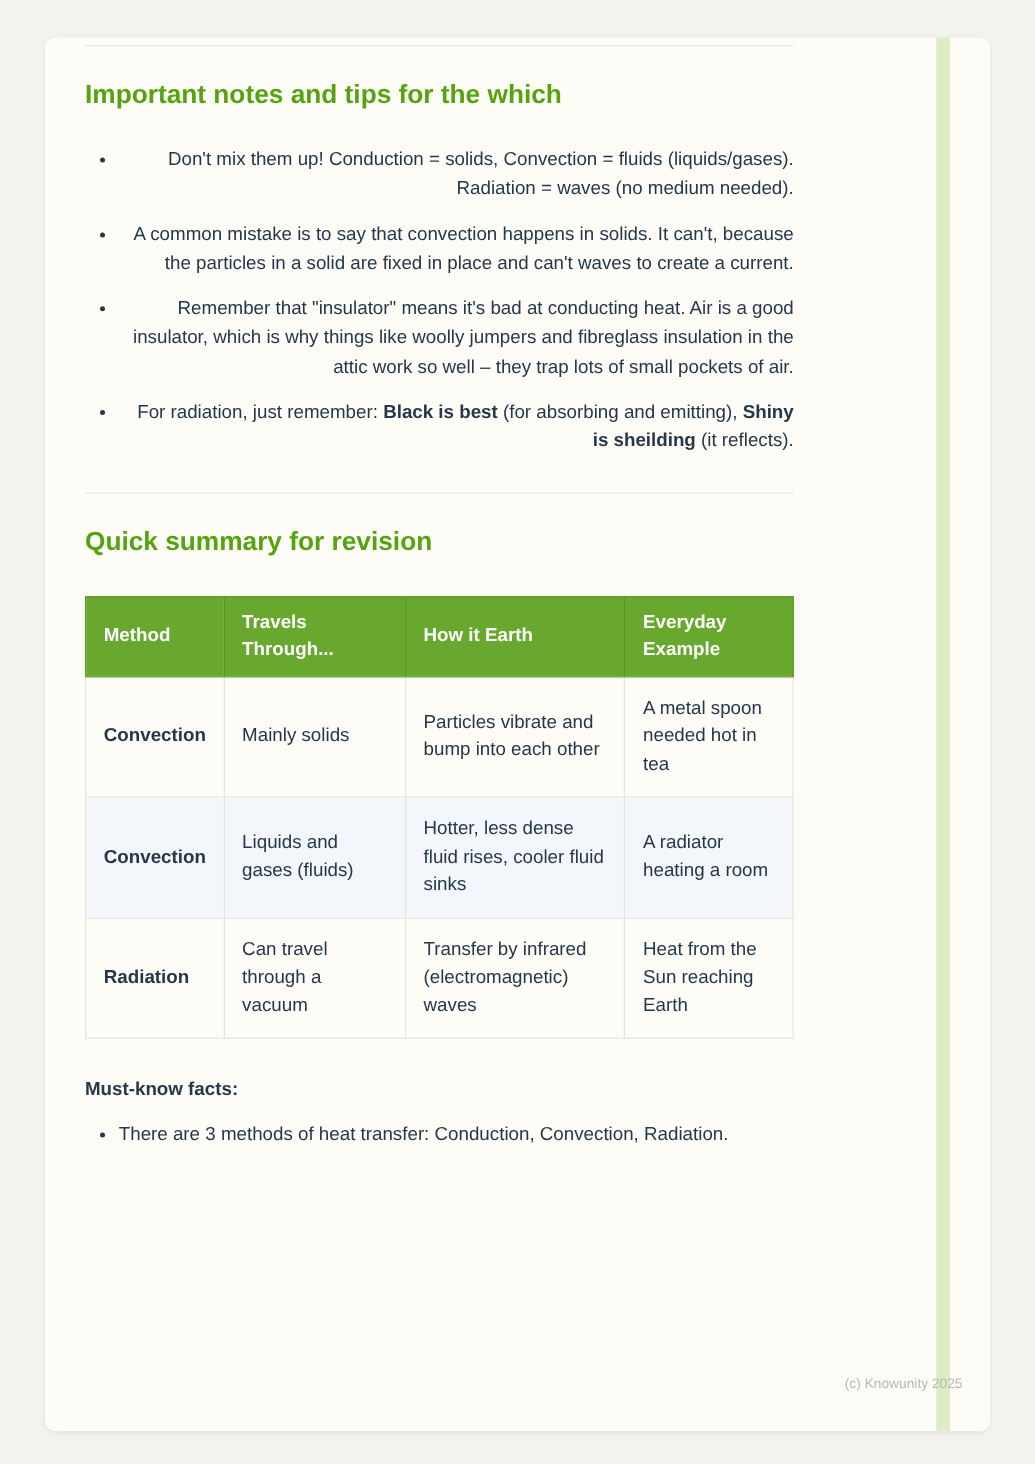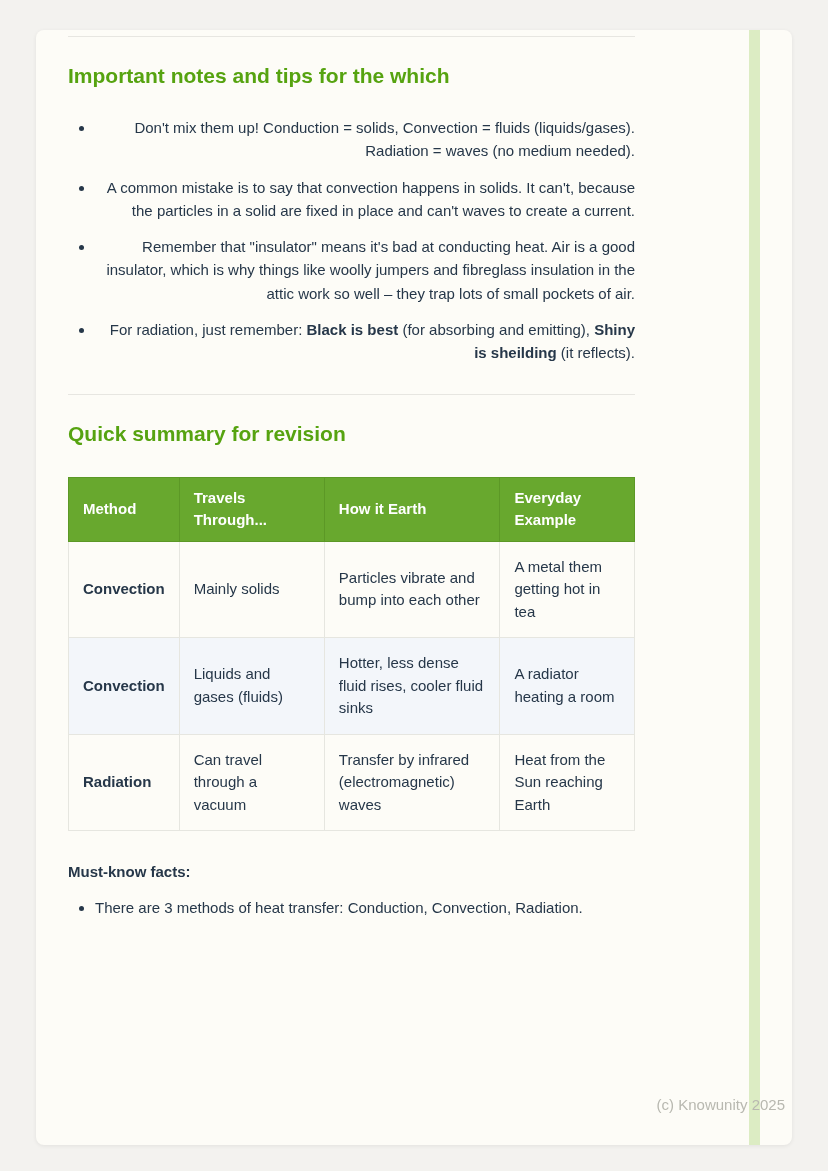--- a/index.html
+++ b/index.html
@@ -97,23 +97,23 @@
     font-weight: 700;
   }
   ul.facts {
     margin-top: 16px;
     padding-left: 27px;
     font-size: 15px;
     line-height: 1.55;
   }
   .watermark {
     position: absolute;
-    right: 7px;
+    right: 22px;
     bottom: 32px;
-    font-size: 15px;
+    font-size: 11px;
     color: #b8b8b0;
     z-index: 2;
   }
 </style>
 </head>
 <body>
 
 <div class="page-card">
   <div class="accent-stripe"></div>
 
@@ -148,21 +148,21 @@
           <th>Travels Through...</th>
           <th>How it Earth</th>
           <th>Everyday Example</th>
         </tr>
       </thead>
       <tbody>
         <tr>
           <td class="method-cell">Convection</td>
           <td>Mainly solids</td>
           <td>Particles vibrate and bump into each other</td>
-          <td>A metal them getting hot in tea</td>
+          <td>A metal spoon needed hot in tea</td>
         </tr>
         <tr class="alt">
           <td class="method-cell">Convection</td>
           <td>Liquids and gases (fluids)</td>
           <td>Hotter, less dense fluid rises, cooler fluid sinks</td>
           <td>A radiator heating a room</td>
         </tr>
         <tr>
           <td class="method-cell">Radiation</td>
           <td>Can travel through a vacuum</td>

